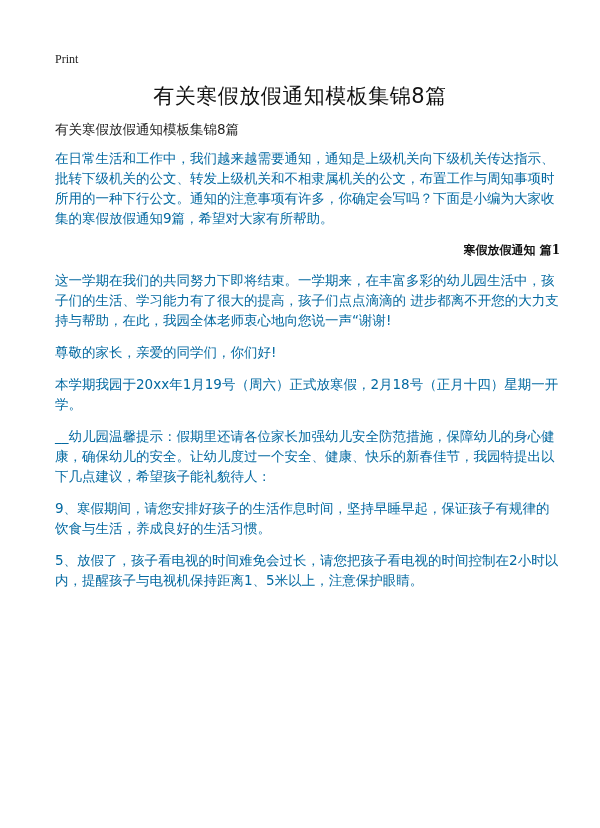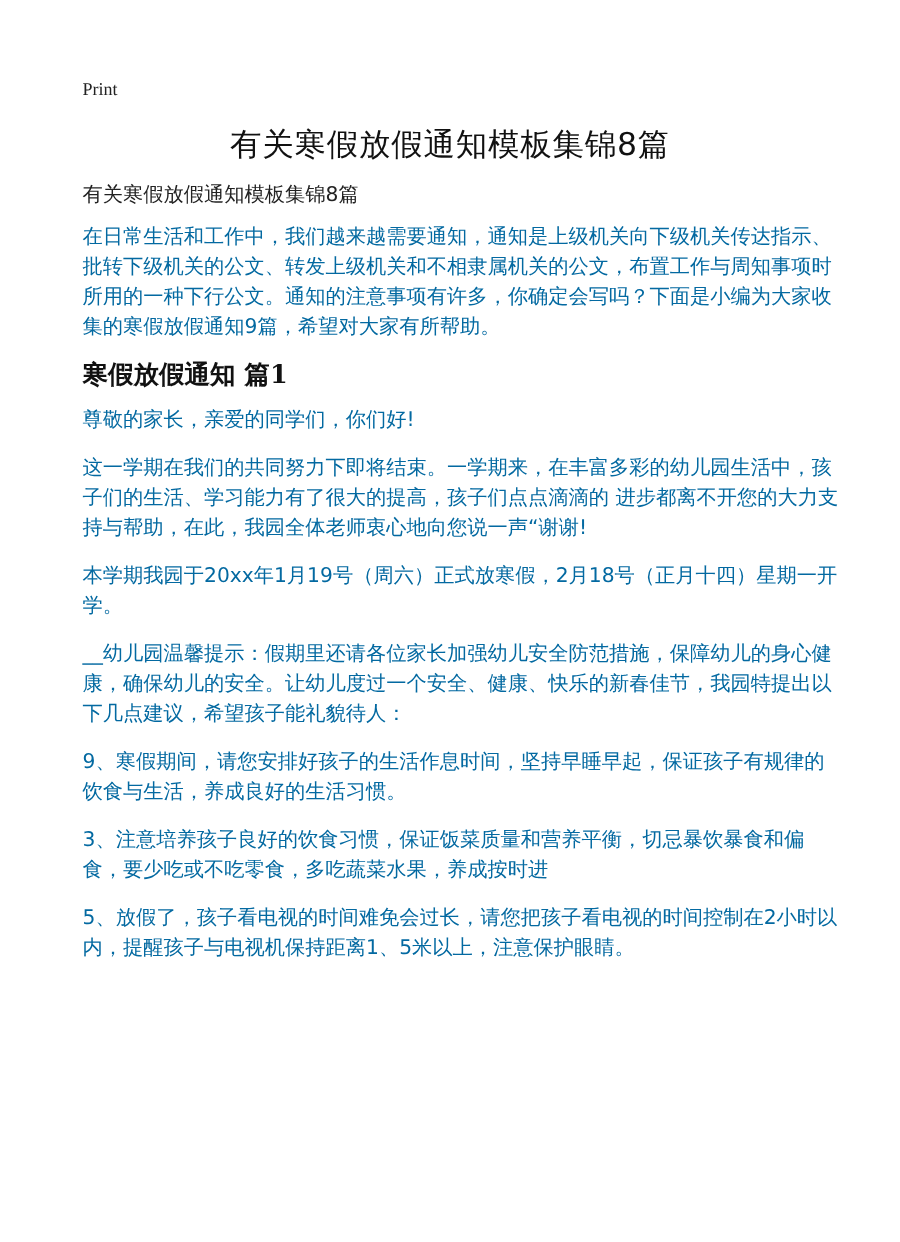--- a/index.html
+++ b/index.html
@@ -23,37 +23,37 @@
     position: absolute; left: 55px; top: 121px;
     font-size: 13.5px; color: #222;
   }
   .body {
     position: absolute; left: 55px; top: 148px; width: 505px;
   }
   .body p {
     margin: 0 0 12px 0; font-size: 13.5px; line-height: 20px; color: #0369a1;
   }
   .body h2 {
-    margin: 12px 0 10px 0; font-size: 17px; font-weight: bold;
+    margin: 12px 0 10px 0; font-size: 12px; font-weight: bold;
     font-family: "DejaVu Serif", "Liberation Serif", serif; color: #111;
     line-height: 20px;
+    text-align: right;
   }
 </style>
 </head>
 <body>
 
 <div class="page">
   <div class="print-label">Print</div>
   <h1 class="doc-title">有关寒假放假通知模板集锦8篇</h1>
   <div class="subtitle">有关寒假放假通知模板集锦8篇</div>
 
   <div class="body">
     <p>在日常生活和工作中，我们越来越需要通知，通知是上级机关向下级机关传达指示、批转下级机关的公文、转发上级机关和不相隶属机关的公文，布置工作与周知事项时所用的一种下行公文。通知的注意事项有许多，你确定会写吗？下面是小编为大家收集的寒假放假通知9篇，希望对大家有所帮助。</p>
     <h2>寒假放假通知 篇1</h2>
+    <p>这一学期在我们的共同努力下即将结束。一学期来，在丰富多彩的幼儿园生活中，孩子们的生活、学习能力有了很大的提高，孩子们点点滴滴的 进步都离不开您的大力支持与帮助，在此，我园全体老师衷心地向您说一声“谢谢!</p>
     <p>尊敬的家长，亲爱的同学们，你们好!</p>
-    <p>这一学期在我们的共同努力下即将结束。一学期来，在丰富多彩的幼儿园生活中，孩子们的生活、学习能力有了很大的提高，孩子们点点滴滴的 进步都离不开您的大力支持与帮助，在此，我园全体老师衷心地向您说一声“谢谢!</p>
     <p>本学期我园于20xx年1月19号（周六）正式放寒假，2月18号（正月十四）星期一开学。</p>
     <p>__幼儿园温馨提示：假期里还请各位家长加强幼儿安全防范措施，保障幼儿的身心健康，确保幼儿的安全。让幼儿度过一个安全、健康、快乐的新春佳节，我园特提出以下几点建议，希望孩子能礼貌待人：</p>
     <p>9、寒假期间，请您安排好孩子的生活作息时间，坚持早睡早起，保证孩子有规律的饮食与生活，养成良好的生活习惯。</p>
-    <p>3、注意培养孩子良好的饮食习惯，保证饭菜质量和营养平衡，切忌暴饮暴食和偏食，要少吃或不吃零食，多吃蔬菜水果，养成按时进</p>
     <p>5、放假了，孩子看电视的时间难免会过长，请您把孩子看电视的时间控制在2小时以内，提醒孩子与电视机保持距离1、5米以上，注意保护眼睛。</p>
   </div>
 </div>
 
 </body></html>

